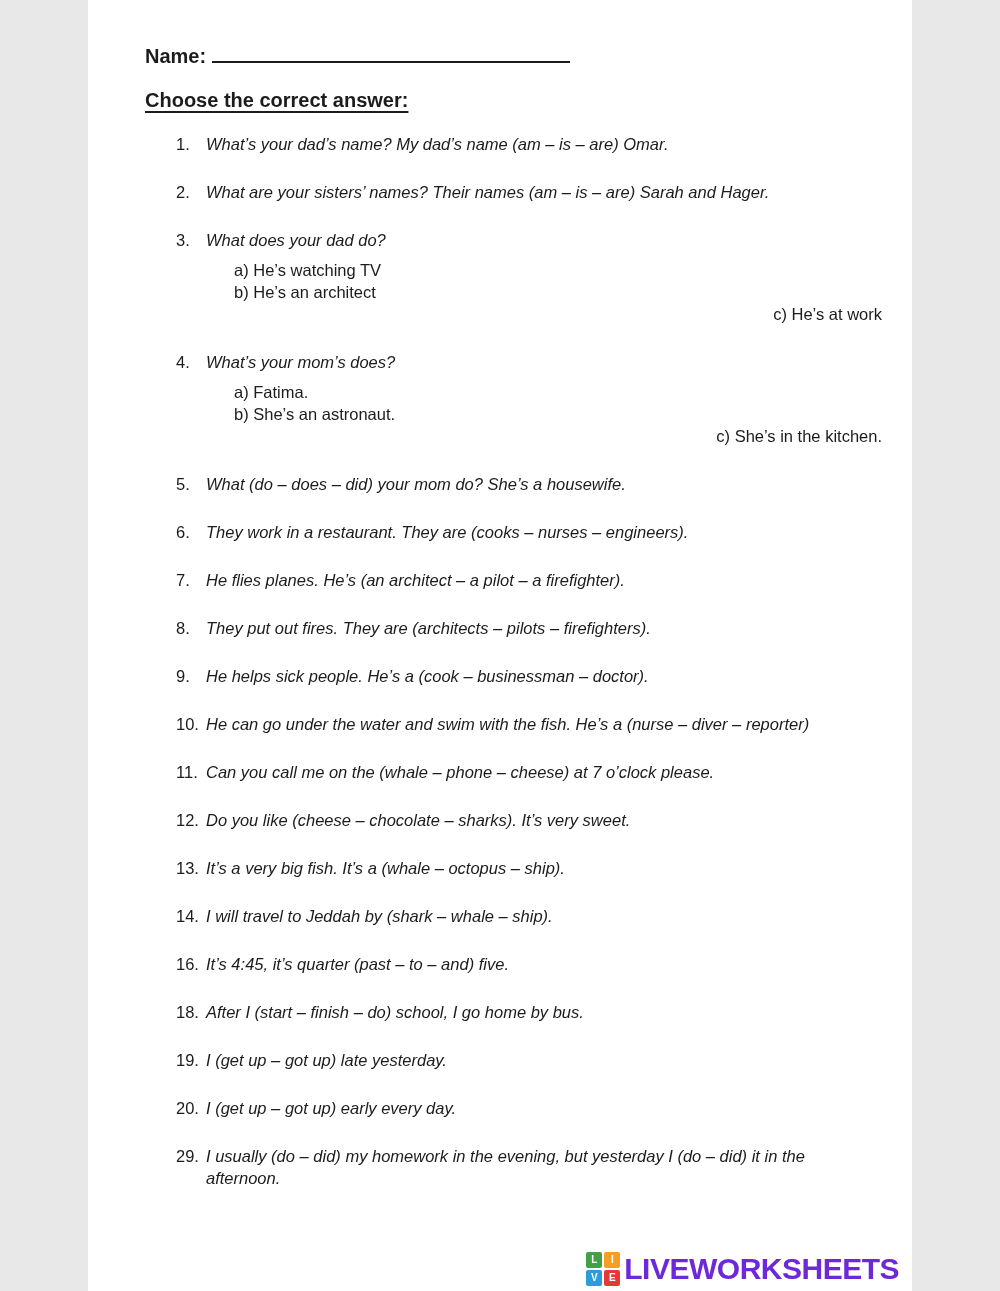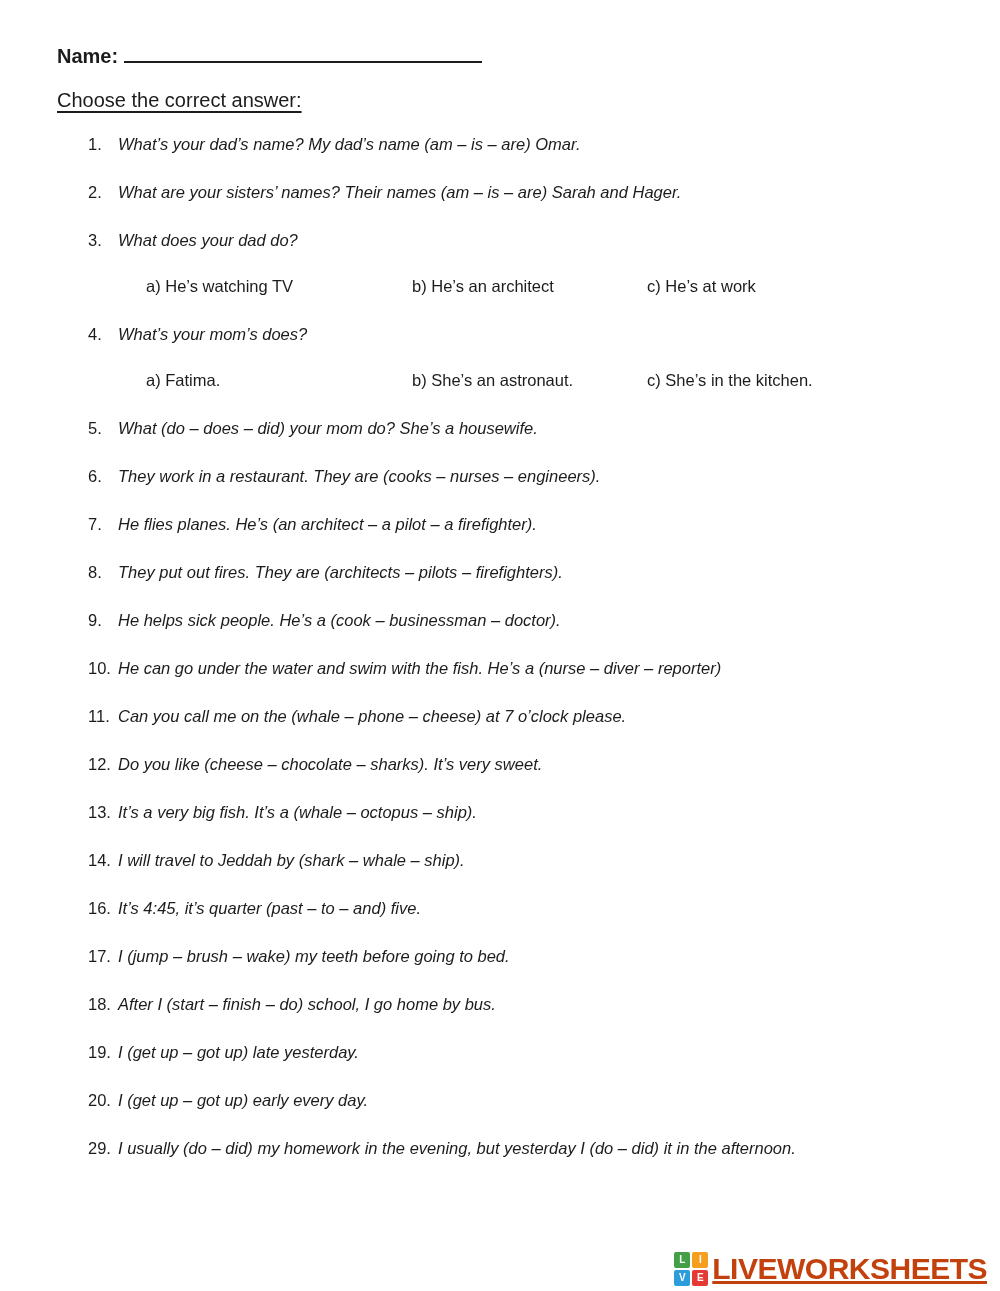--- a/index.html
+++ b/index.html
@@ -1,21 +1,21 @@
 <!DOCTYPE html>
 <html><head>
 <meta charset="utf-8">
 <style>
   * { margin: 0; padding: 0; box-sizing: border-box; }
   html, body { background: #e8e8e8; }
   body { font-family: "Liberation Sans", sans-serif; }
 
   .page {
     position: relative;
-    width: 1000px;
+    width: 824px;
     height: 1291px;
     background: #ffffff;
     color: #1c1c1c;
     overflow: hidden;
     margin: 0 auto;
   }
 
   .name-row {
     position: absolute;
     top: 44px;
@@ -31,21 +31,21 @@
     border-bottom: 2px solid #1c1c1c;
     margin-left: 6px;
     vertical-align: baseline;
   }
 
   .instruction {
     position: absolute;
     top: 89px;
     left: 57px;
     font-size: 20px;
-    font-weight: normal;
+    font-weight: bold;
     text-decoration: underline;
     text-decoration-thickness: 2px;
     text-underline-offset: 4px;
   }
 
   .questions {
     position: absolute;
     top: 133px;
     left: 57px;
     right: 30px;
@@ -58,26 +58,27 @@
     line-height: 22px;
   }
   .qnum {
     flex: none;
     width: 30px;
   }
   .qtext { flex: 1; font-style: italic; }
 
   .opts {
     display: flex;
-    margin: 24px 0 0 58px;
+    margin: 8px 0 0 58px;
     line-height: 22px;
+    flex-direction: column;
   }
   .opt-a { width: 266px; flex: none; }
   .opt-b { width: 235px; flex: none; }
-  .opt-c { flex: 1; }
+  .opt-c { flex: 1; text-align: right; }
 
   .footer {
     position: absolute;
     right: 13px;
     bottom: 5px;
     display: flex;
     align-items: center;
   }
   .logo-grid {
     display: grid;
@@ -224,26 +225,20 @@
     </div>
 
 
     <div class="qblock">
       <div class="q">
           <span class="qnum">16.</span>
           <span class="qtext">It’s 4:45, it’s quarter (past – to – and) five.</span>
         </div>
     </div>
 
-    <div class="qblock">
-      <div class="q">
-          <span class="qnum">17.</span>
-          <span class="qtext">I (jump – brush – wake) my teeth before going to bed.</span>
-        </div>
-    </div>
 
     <div class="qblock">
       <div class="q">
           <span class="qnum">18.</span>
           <span class="qtext">After I (start – finish – do) school, I go home by bus.</span>
         </div>
     </div>
 
     <div class="qblock">
       <div class="q">
@@ -269,16 +264,16 @@
 
   </div>
 
   <div class="footer">
     <div class="logo-grid">
       <span class="tile" style="background: rgb(67, 160, 71);">L</span>
       <span class="tile" style="background: rgb(245, 158, 32);">I</span>
       <span class="tile" style="background: rgb(45, 156, 219);">V</span>
       <span class="tile" style="background: rgb(229, 57, 53);">E</span>
     </div>
-    <span class="brand" style="color: #c2410c; text-decoration: underline;">LIVEWORKSHEETS</span>
+    <span class="brand" style="color: #6d28d9;">LIVEWORKSHEETS</span>
   </div>
 
 </div>
 
 </body></html>

